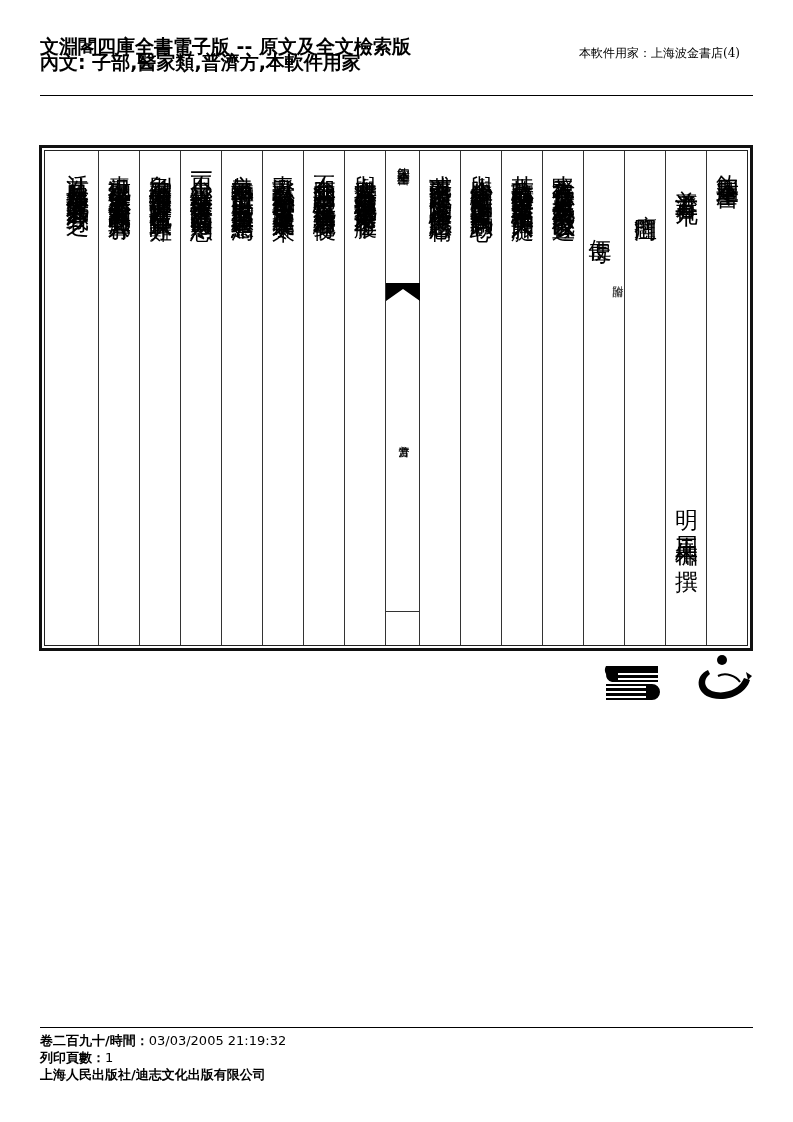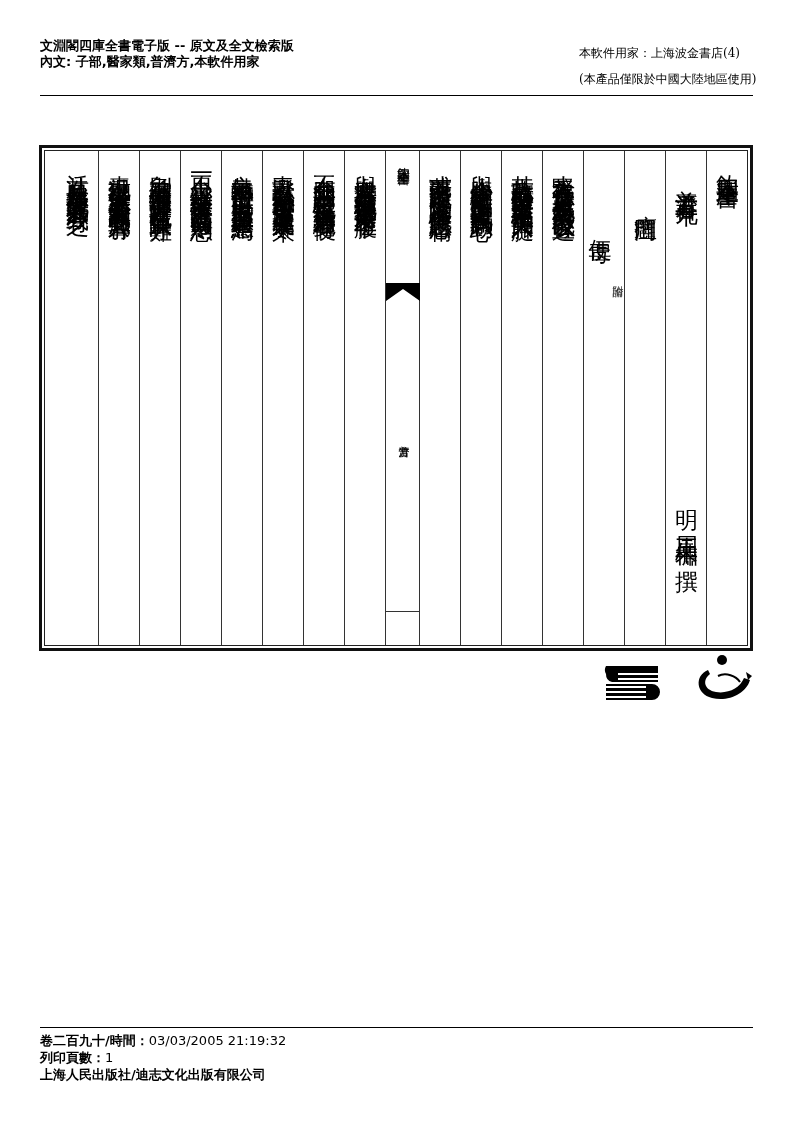--- a/index.html
+++ b/index.html
@@ -1,20 +1,20 @@
 <!DOCTYPE html>
 <html><head>
 <meta charset="utf-8">
 <style>
   html, body { margin:0; padding:0; background:#ffffff; }
   body { width:793px; height:1122px; position:relative; overflow:hidden;
          font-family:"DejaVu Serif", "Liberation Serif", serif; color:#000; }
 
   .hdr-left { position:absolute; left:40px; top:38px; font-family:"DejaVu Sans","Liberation Sans",sans-serif;
-              font-weight:bold; font-size:13px; line-height:16px; }
+              font-weight:bold; font-size:19px; line-height:16px; }
   .hdr-left div { white-space:nowrap; }
   .hdr-right { position:absolute; right:40px; top:40px; font-family:"DejaVu Serif","Liberation Serif",serif;
                font-size:12px; line-height:26px; text-align:left; width:220px; }
   .hdr-right div { white-space:nowrap;margin-left:46px; }
   .hdr-rule { position:absolute; left:40px; right:40px; top:95px; height:0; border-top:1px solid #000; }
 
   
   .frame { position:absolute; left:39px; top:145px; width:714px; height:506px;
            border:3px solid #111; box-sizing:border-box; }
   .frame-inner { position:absolute; left:2px; top:2px; right:2px; bottom:2px; border:1px solid #222; }
@@ -44,21 +44,20 @@
 </style>
 </head>
 <body>
 
 <div class="hdr-left">
   <div>文淵閣四庫全書電子版 -- 原文及全文檢索版</div>
   <div>內文: 子部,醫家類,普濟方,本軟件用家</div>
 </div>
 <div class="hdr-right">
   <div>本軟件用家：上海波金書店(4)</div>
-  <div>(本產品僅限於中國大陸地區使用)</div>
 </div>
 <div class="hdr-rule"></div>
 
 <div class="frame">
   <div class="frame-inner">
     <div class="cols">
 
       <div class="col">
         <div class="vtext">欽定四庫全書</div>
       </div>

